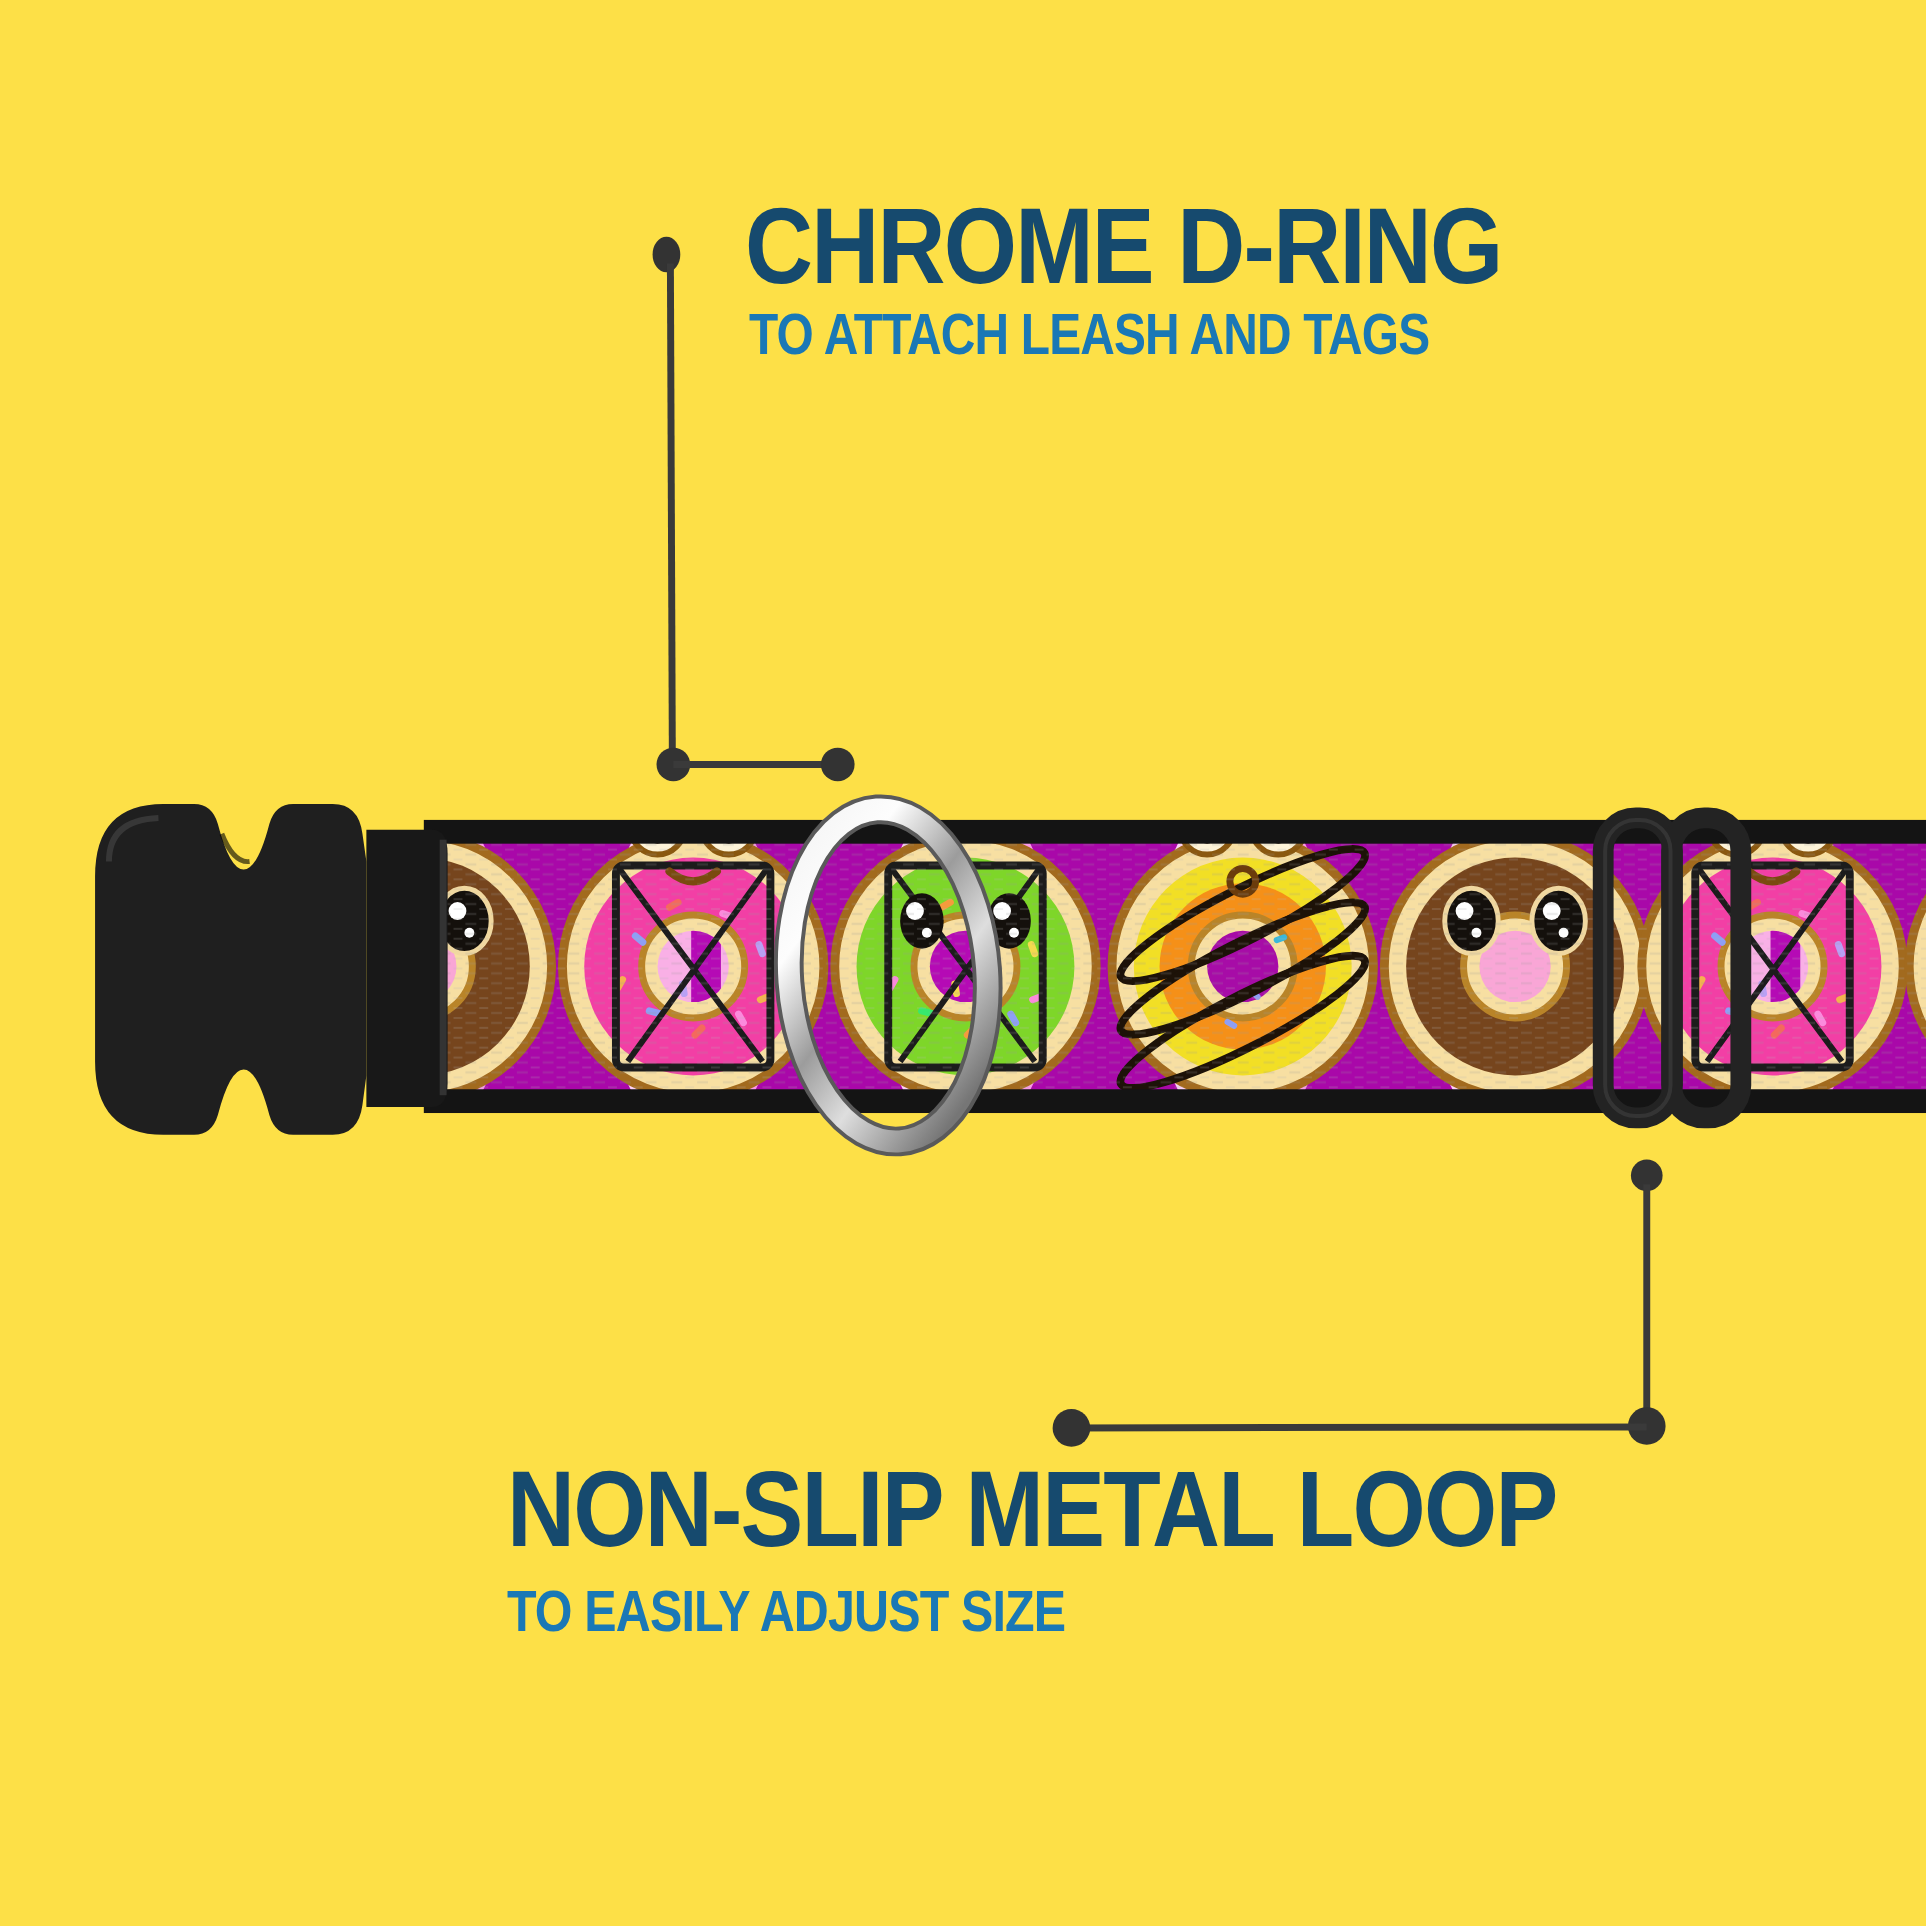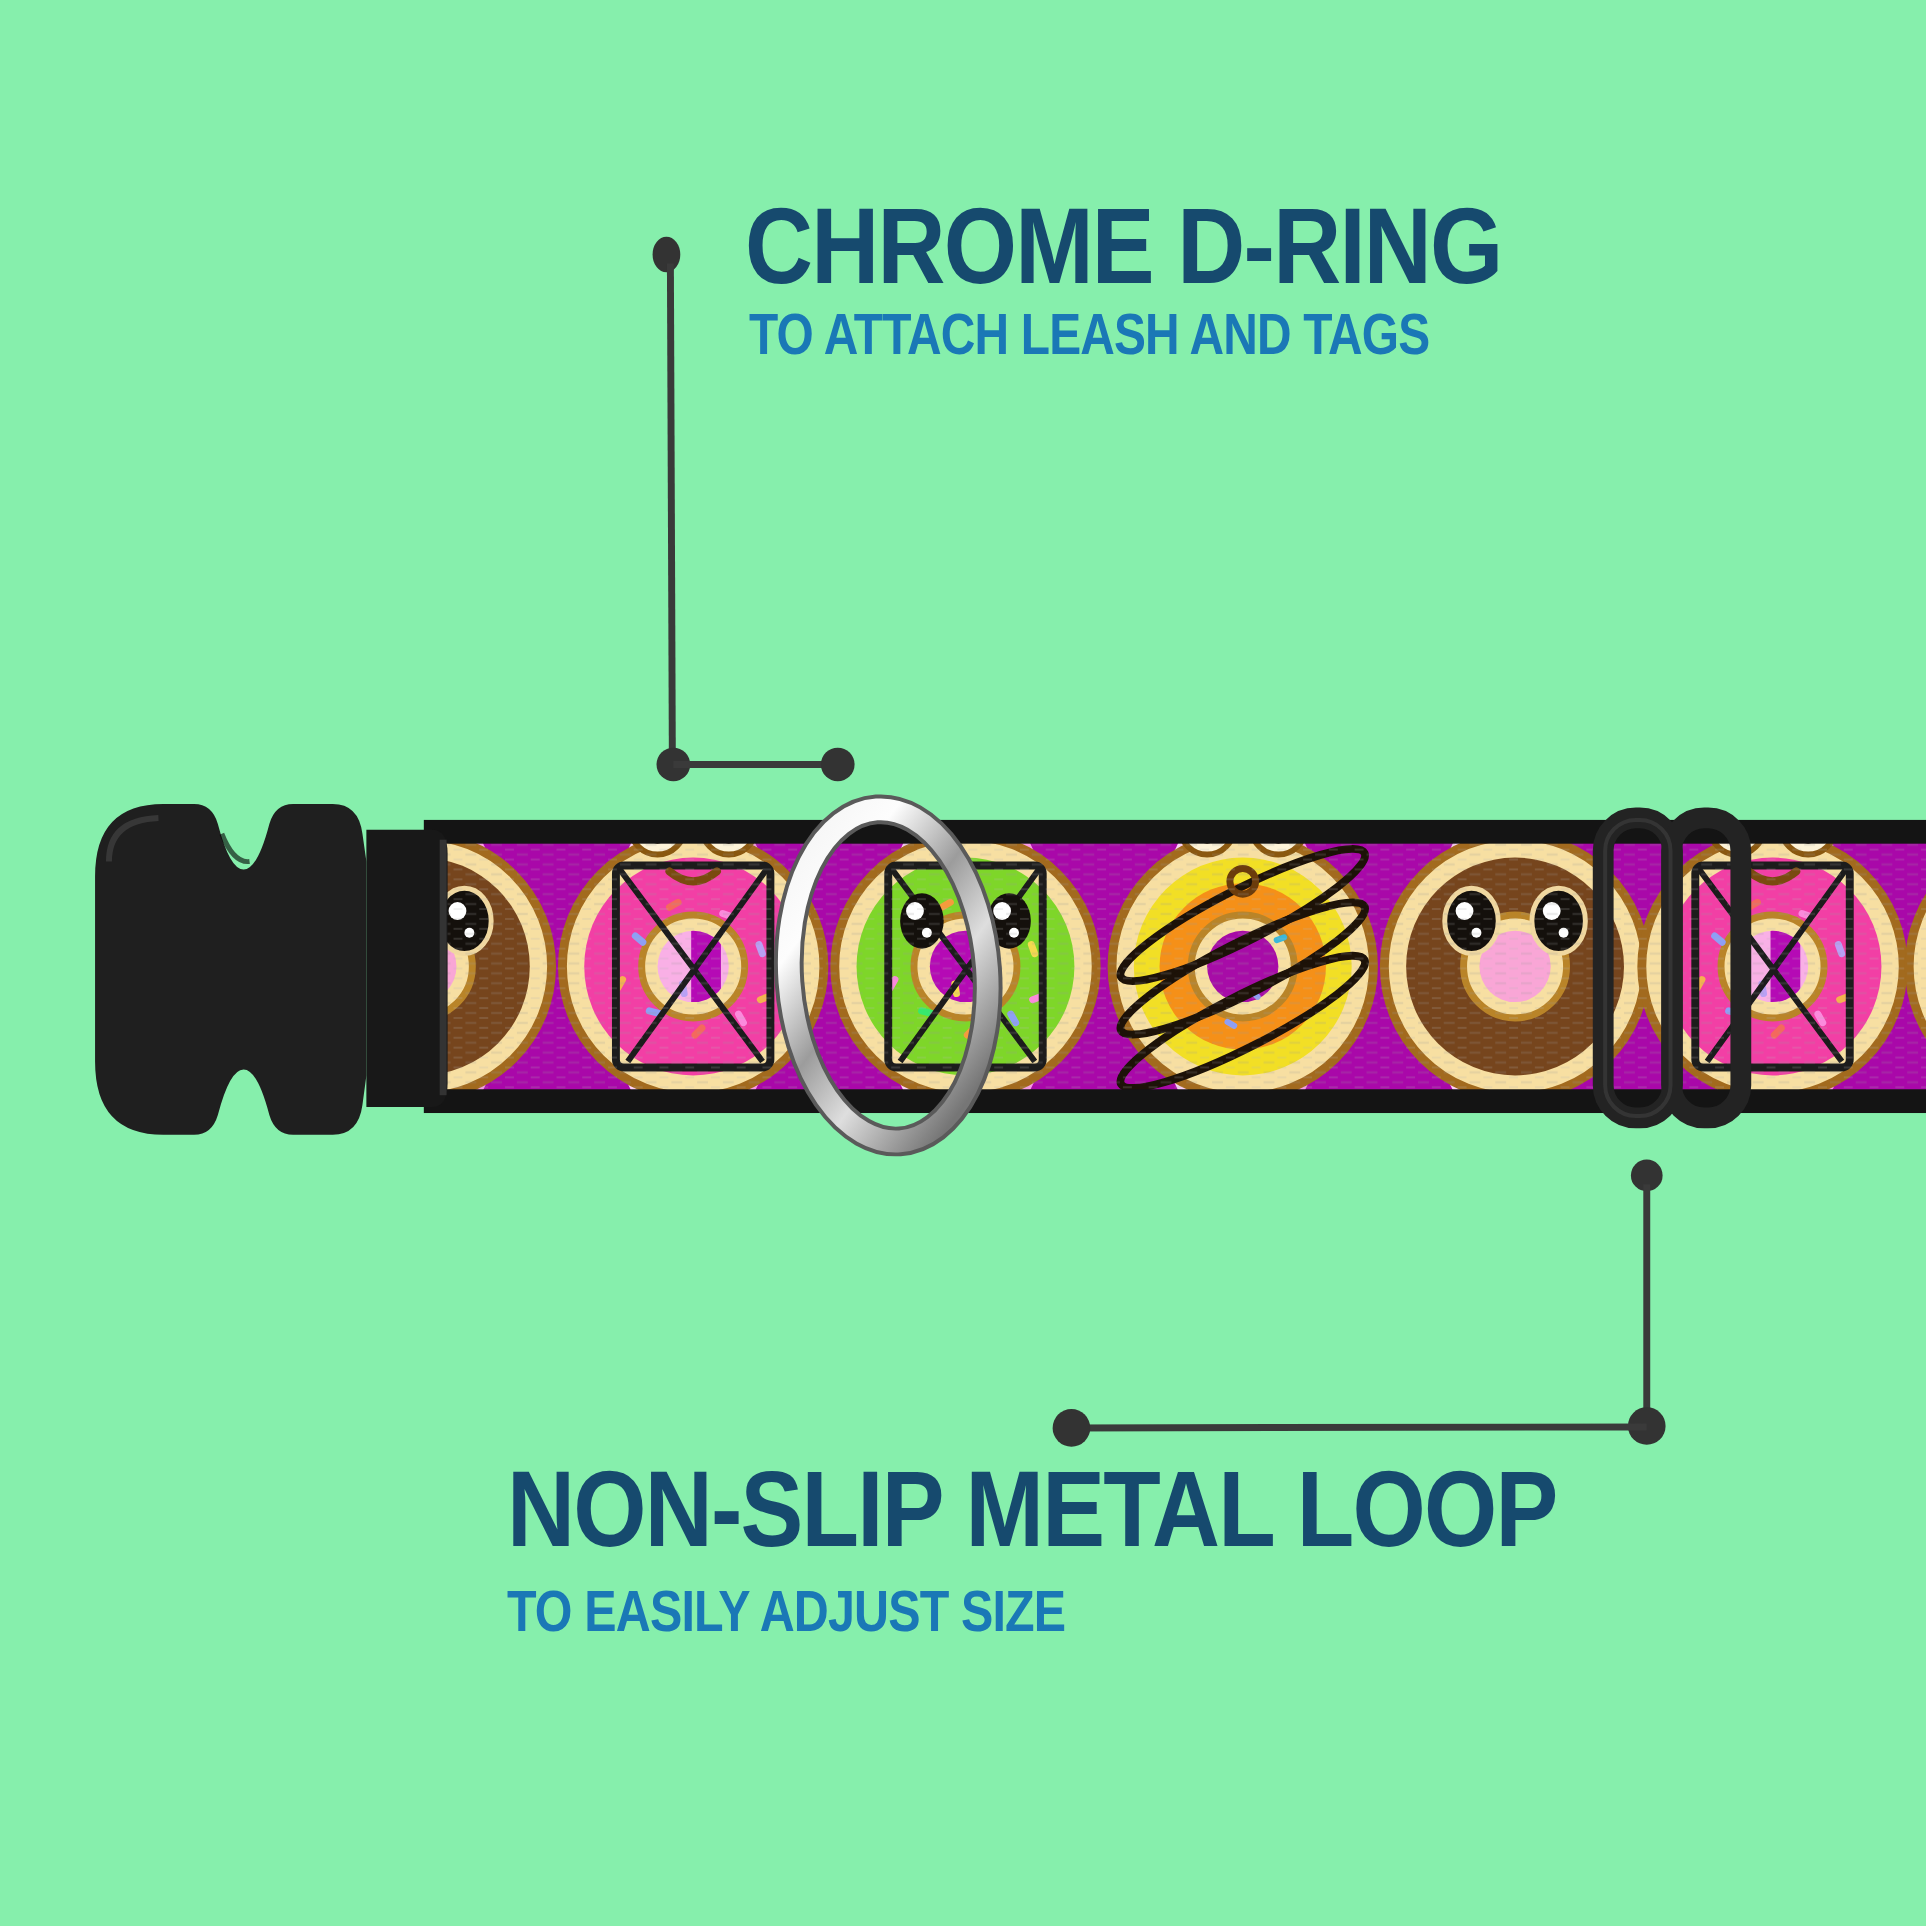--- a/index.html
+++ b/index.html
@@ -1,16 +1,16 @@
 <!DOCTYPE html>
 <html><head>
 <meta charset="utf-8">
 <style>
   html,body{margin:0;padding:0;background:#ffffff;}
-  .stage{position:relative;width:1927px;height:1927px;background:#86efac;overflow:hidden;
+  .stage{position:relative;width:1927px;height:1927px;background:#fde047;overflow:hidden;
          font-family:"Liberation Sans", sans-serif;}
   .scene{position:absolute;left:0;top:0;}
   .callout-title{position:absolute;font-weight:bold;font-size:107px;line-height:1.1;
                  letter-spacing:-2px;white-space:nowrap;transform-origin:left top;}
   .callout-sub{position:absolute;font-weight:bold;font-size:57px;line-height:1.1;
                letter-spacing:-1px;white-space:nowrap;transform-origin:left top;}
   .t-top-title{left:745px;top:188px;transform:scaleX(.88);}
   .t-top-sub{left:749px;top:303px;transform:scaleX(.84);}
   .t-bot-title{left:507px;top:1451px;transform:scaleX(.88);}
   .t-bot-sub{left:507px;top:1580px;transform:scaleX(.85);}

